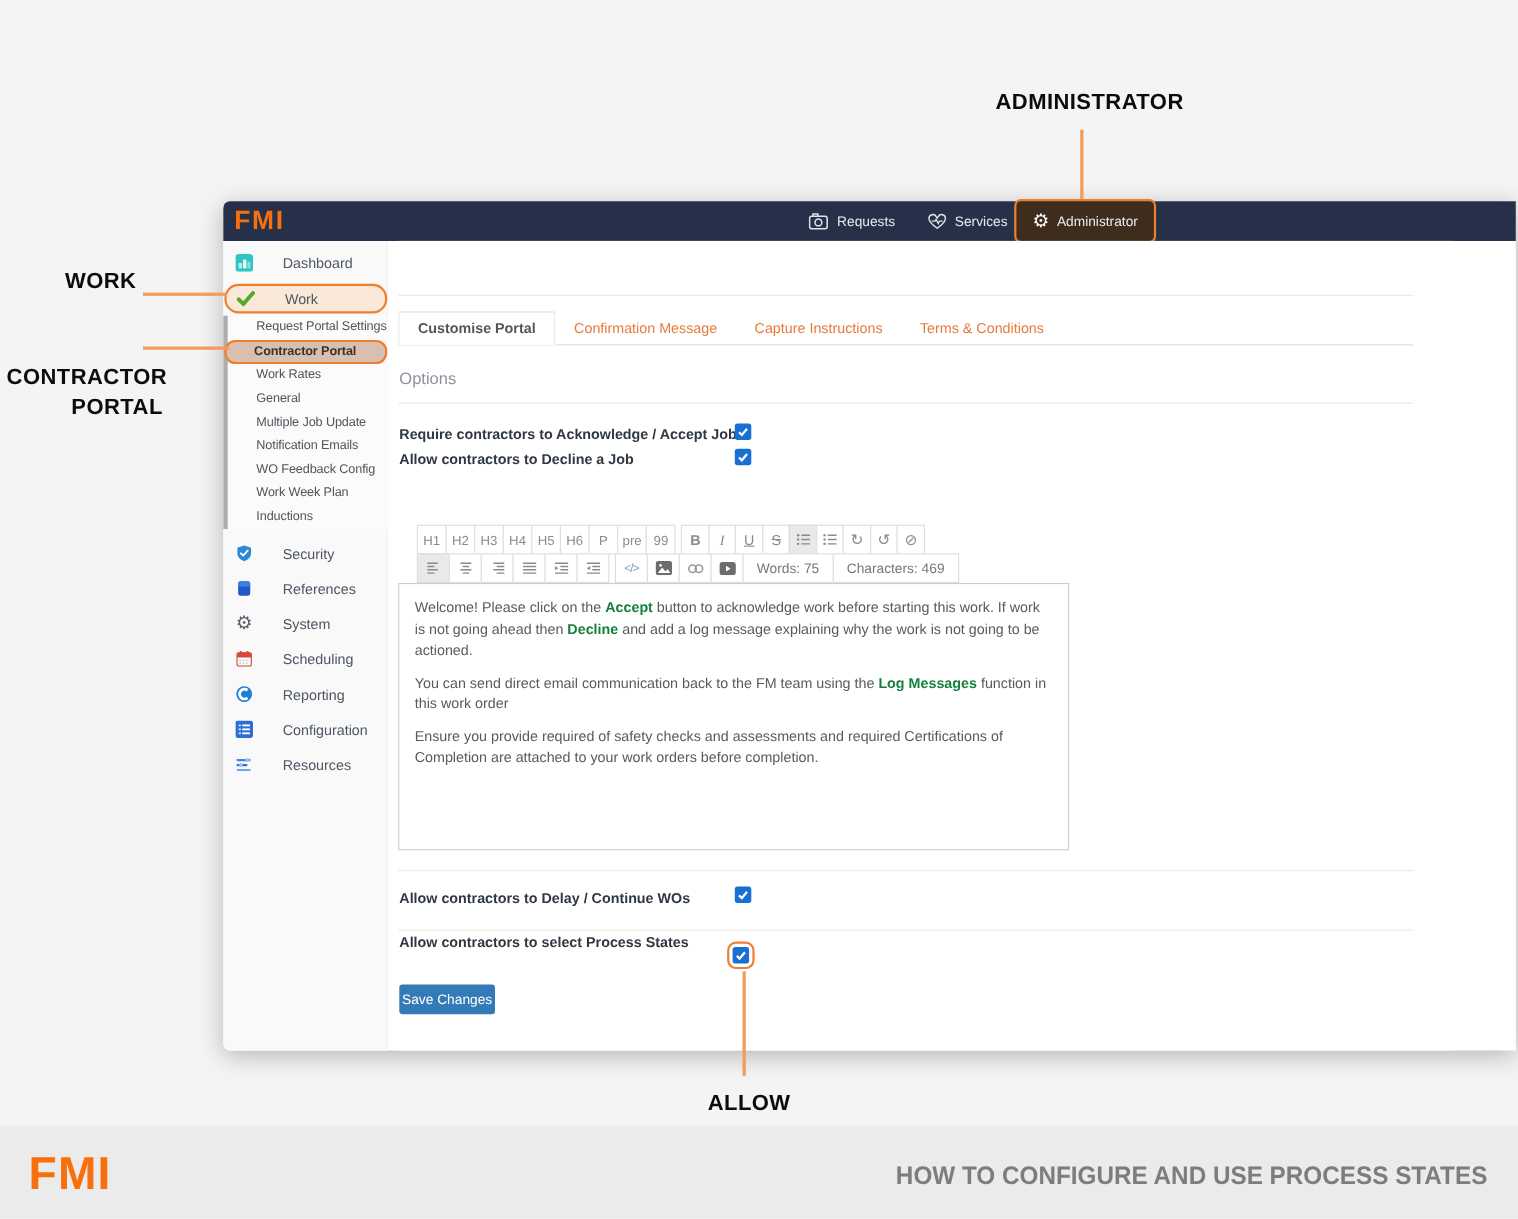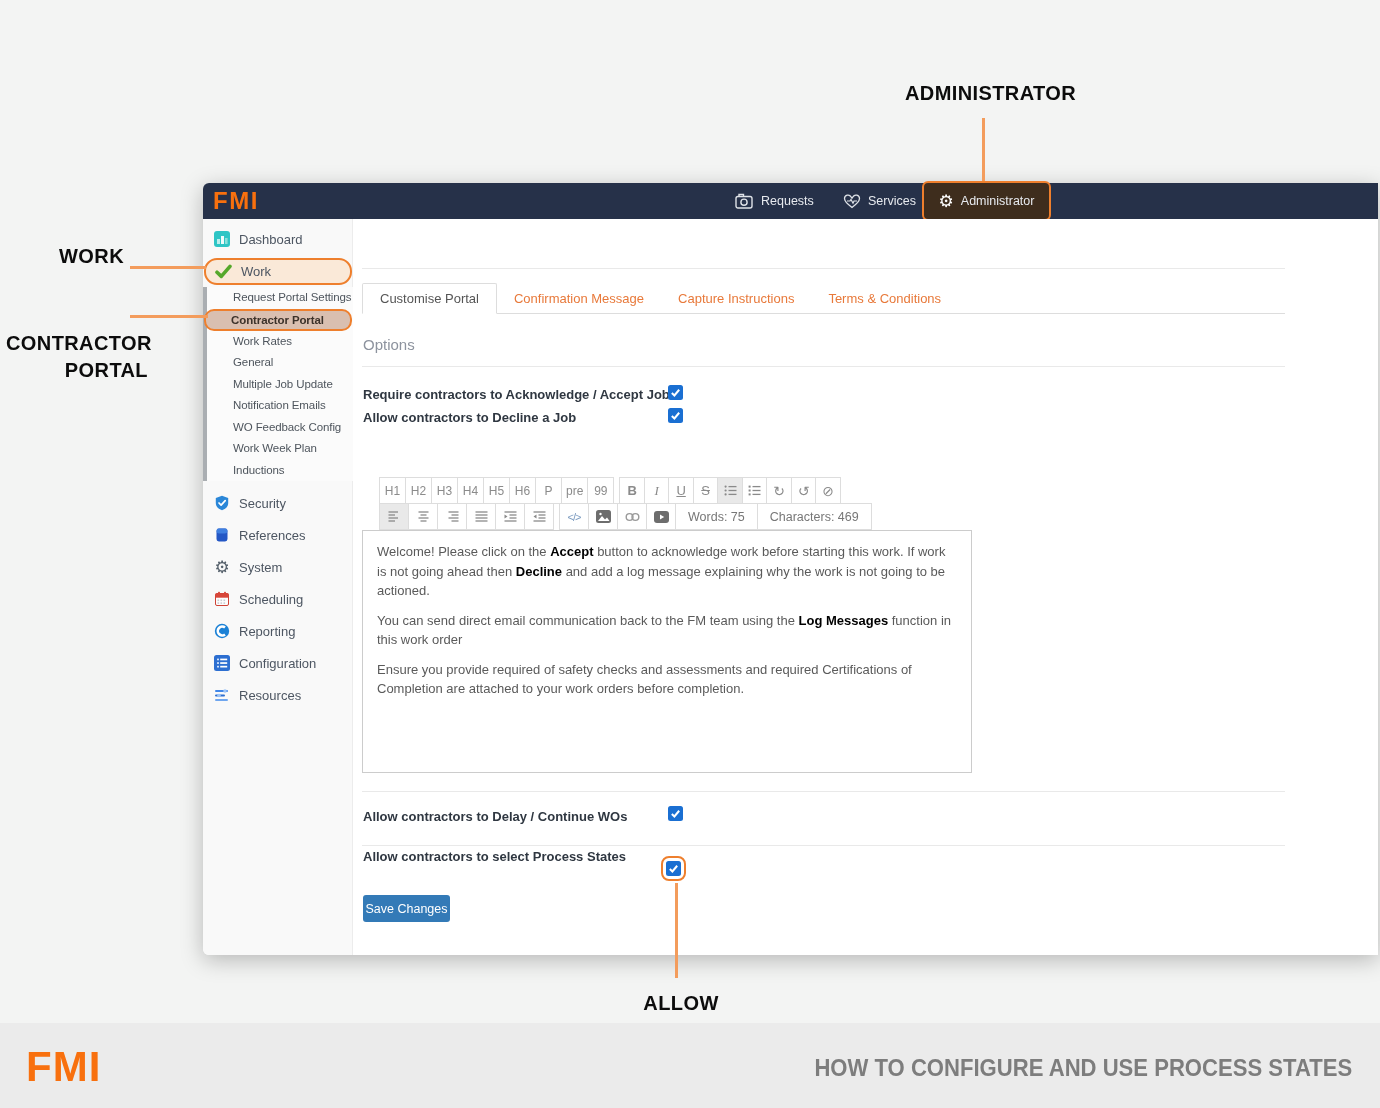--- a/index.html
+++ b/index.html
@@ -33,21 +33,21 @@
   .glyph { font-family:"DejaVu Sans", sans-serif; }
   #nav-requests { left:532px; }
   #nav-services { left:640px; }
   #nav-admin { left:719px; width:129px; height:40px; top:-2px; justify-content:center;
     background:#3e2d1d; border:2px solid #ee7f2d; border-radius:6px; }
 
   
   .sidebar { position:absolute; left:0; top:36px; width:150px; bottom:0; background:#f9f9f9;
     border-right:1px solid #ececec; border-radius:0 0 0 6px; }
   .side-item { position:absolute; left:0; width:150px; height:26px; display:flex; align-items:center;
-    gap:9px; padding-left:11px; font-size:13px; color:#4d5662; cursor:default; }
+    gap:27px; padding-left:11px; font-size:13px; color:#4d5662; cursor:default; }
   #side-dashboard { top:7px; }
   #side-work { top:39px; height:27px; left:1px; width:148px; background:#fae9d8;
     border:2px solid #ee7f2d; border-radius:13px; padding-left:9px; }
   .submenu { position:absolute; top:68px; left:0; width:150px; height:194px;
     border-left:4px solid #aaaeb2; background:#fbfbfb; }
   .sub-item { height:21.5px; line-height:21.5px; padding-left:26px; font-size:11.5px;
     color:#4e555d; letter-spacing:-.1px; white-space:nowrap; }
   .sub-item.active { position:relative; left:-3px; width:148px; background:#d9bfb0;
     border:2px solid #ee7f2d; border-radius:10px; font-weight:700; color:#3c322a;
     line-height:18px; height:22px; padding-left:25px; }
@@ -55,21 +55,21 @@
   .lower .side-item { position:relative; height:32px; }
 
   
   .main { position:absolute; left:159px; top:36px; width:960px; height:736px; background:#fff; }
   .hr { position:absolute; left:0; width:923px; height:1px; background:#e9e9e9; }
   .page-title { position:absolute; left:1px; top:10px; font-size:26px; color:#3d4654; }
   .tabs { position:absolute; left:0; top:64px; width:923px; height:31px;
     border-bottom:1px solid #ddd; display:flex; align-items:stretch; }
   .tab { font-size:13px; display:flex; align-items:center; padding:0 17px; cursor:pointer; }
   .tab.active { color:#555; background:#fff; border:1px solid #ddd; border-bottom:1px solid #fff;
-    border-radius:2px 2px 0 0; margin-bottom:-1px; }
+    border-radius:2px 2px 0 0; margin-bottom:-1px;font-weight:bold; }
   .tab.plain { color:#e8793a; }
   .sec-title { position:absolute; left:1px; top:117px; font-size:15px; color:#8d939e; }
   .opt-label { position:absolute; left:1px; font-size:13px; font-weight:700; color:#2f3741; }
   .cb { position:absolute; width:15px; height:15px; background:#1a6fd2; border-radius:2.5px;
     display:flex; align-items:center; justify-content:center; cursor:pointer; }
   .cb-wrap-hl { position:absolute; left:299px; top:637px; padding:3px; border:2px solid #ee7f2d;
     border-radius:8px; }
   .cb-wrap-hl .cb { position:static; }
   .msgbar { position:absolute; left:0; top:211px; width:920px; height:30px; background:#f5f5f5;
     border:1px solid #e2e2e2; border-radius:2px; font-size:13px; color:#666;
@@ -90,21 +90,21 @@
   .btn.i { font-style:italic; font-family:"Liberation Serif", serif; font-size:13px; }
   .btn.u { text-decoration:underline; font-size:13px; }
   .btn.s { text-decoration:line-through; font-size:13px; }
   .btn.code-btn { color:#7d9cc0; font-size:11px; letter-spacing:-1px; }
   .cnt { padding:0 12px; font-size:12.5px; color:#777; white-space:nowrap; }
 
   
   .rte { position:absolute; left:0; top:311px; width:610px; height:243px; border:1px solid #ccc;
     padding:11px 14px; font-size:13px; color:#5a5a5a; line-height:1.5; overflow:hidden; cursor:text; }
   .rte p { margin:0 0 10px; }
-  .rte strong { color:#000000; }
+  .rte strong { color:#15803d; }
 
   .save-btn { position:absolute; left:1px; top:676px; width:87px; height:27px; background:#337ab7;
     color:#fff; font-size:12.5px; border:none; border-radius:3px; cursor:pointer; }
 
   
   .footer { position:absolute; left:0; right:0; top:1023px; bottom:0; background:#ebebeb; z-index:1; }
   .footer-logo { position:absolute; left:26px; top:20px; font-size:42px; font-weight:800;
     color:#f8700e; letter-spacing:1px; }
   .footer-title { position:absolute; right:28px; top:32px; font-size:23px; font-weight:700;
     color:#7d7d7d; transform:scaleX(.96); transform-origin:right; }

